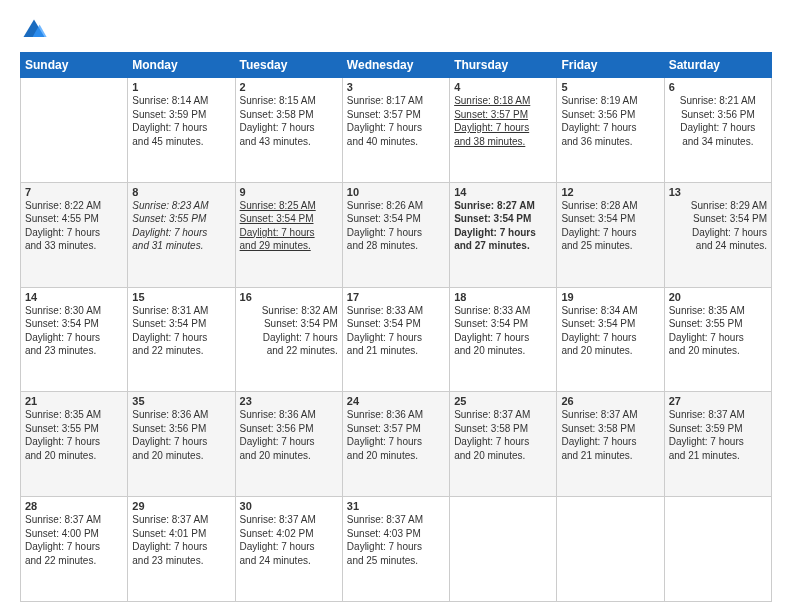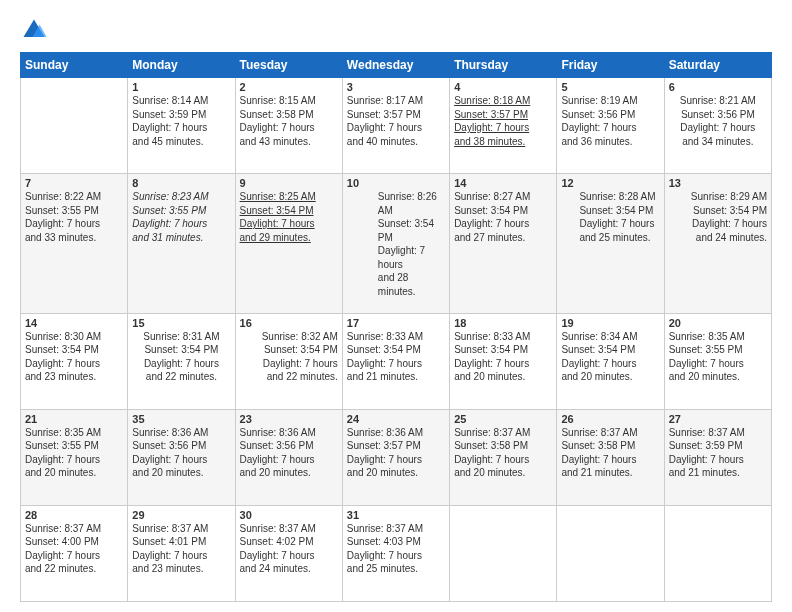--- a/index.html
+++ b/index.html
@@ -178,55 +178,55 @@
             <div class="cell-info" style="white-space: pre-line; text-align: center;">Sunrise: 8:21 AM
 Sunset: 3:56 PM
 Daylight: 7 hours
 and 34 minutes.</div>
           </td>
         </tr>
         <tr>
           <td>
             <span class="day-num">7</span>
             <div class="cell-info" style="white-space: pre-line;">Sunrise: 8:22 AM
-Sunset: 3:55 PM
+Sunset: 4:55 PM
 Daylight: 7 hours
 and 33 minutes.</div>
           </td>
           <td>
             <span class="day-num">8</span>
             <div class="cell-info" style="white-space: pre-line; font-style: italic;">Sunrise: 8:23 AM
 Sunset: 3:55 PM
 Daylight: 7 hours
 and 31 minutes.</div>
           </td>
           <td>
             <span class="day-num">9</span>
             <div class="cell-info" style="white-space: pre-line; text-decoration: underline;">Sunrise: 8:25 AM
 Sunset: 3:54 PM
 Daylight: 7 hours
 and 29 minutes.</div>
           </td>
           <td>
             <span class="day-num">10</span>
-            <div class="cell-info" style="white-space: pre-line; margin-left: 31px;">Sunrise: 8:26 AM
+            <div class="cell-info" style="white-space: pre-line;">Sunrise: 8:26 AM
 Sunset: 3:54 PM
 Daylight: 7 hours
 and 28 minutes.</div>
           </td>
           <td>
             <span class="day-num">14</span>
-            <div class="cell-info" style="white-space: pre-line;">Sunrise: 8:27 AM
+            <div class="cell-info" style="white-space: pre-line; font-weight: bold;">Sunrise: 8:27 AM
 Sunset: 3:54 PM
 Daylight: 7 hours
 and 27 minutes.</div>
           </td>
           <td>
             <span class="day-num">12</span>
-            <div class="cell-info" style="white-space: pre-line; margin-left: 18px;">Sunrise: 8:28 AM
+            <div class="cell-info" style="white-space: pre-line;">Sunrise: 8:28 AM
 Sunset: 3:54 PM
 Daylight: 7 hours
 and 25 minutes.</div>
           </td>
           <td>
             <span class="day-num">13</span>
             <div class="cell-info" style="white-space: pre-line; text-align: right;">Sunrise: 8:29 AM
 Sunset: 3:54 PM
 Daylight: 7 hours
 and 24 minutes.</div>
@@ -235,21 +235,21 @@
         <tr>
           <td>
             <span class="day-num">14</span>
             <div class="cell-info" style="white-space: pre-line;">Sunrise: 8:30 AM
 Sunset: 3:54 PM
 Daylight: 7 hours
 and 23 minutes.</div>
           </td>
           <td>
             <span class="day-num">15</span>
-            <div class="cell-info" style="white-space: pre-line; text-align: center;">Sunrise: 8:31 AM
+            <div class="cell-info" style="white-space: pre-line;">Sunrise: 8:31 AM
 Sunset: 3:54 PM
 Daylight: 7 hours
 and 22 minutes.</div>
           </td>
           <td>
             <span class="day-num">16</span>
             <div class="cell-info" style="white-space: pre-line; text-align: right;">Sunrise: 8:32 AM
 Sunset: 3:54 PM
 Daylight: 7 hours
 and 22 minutes.</div>

